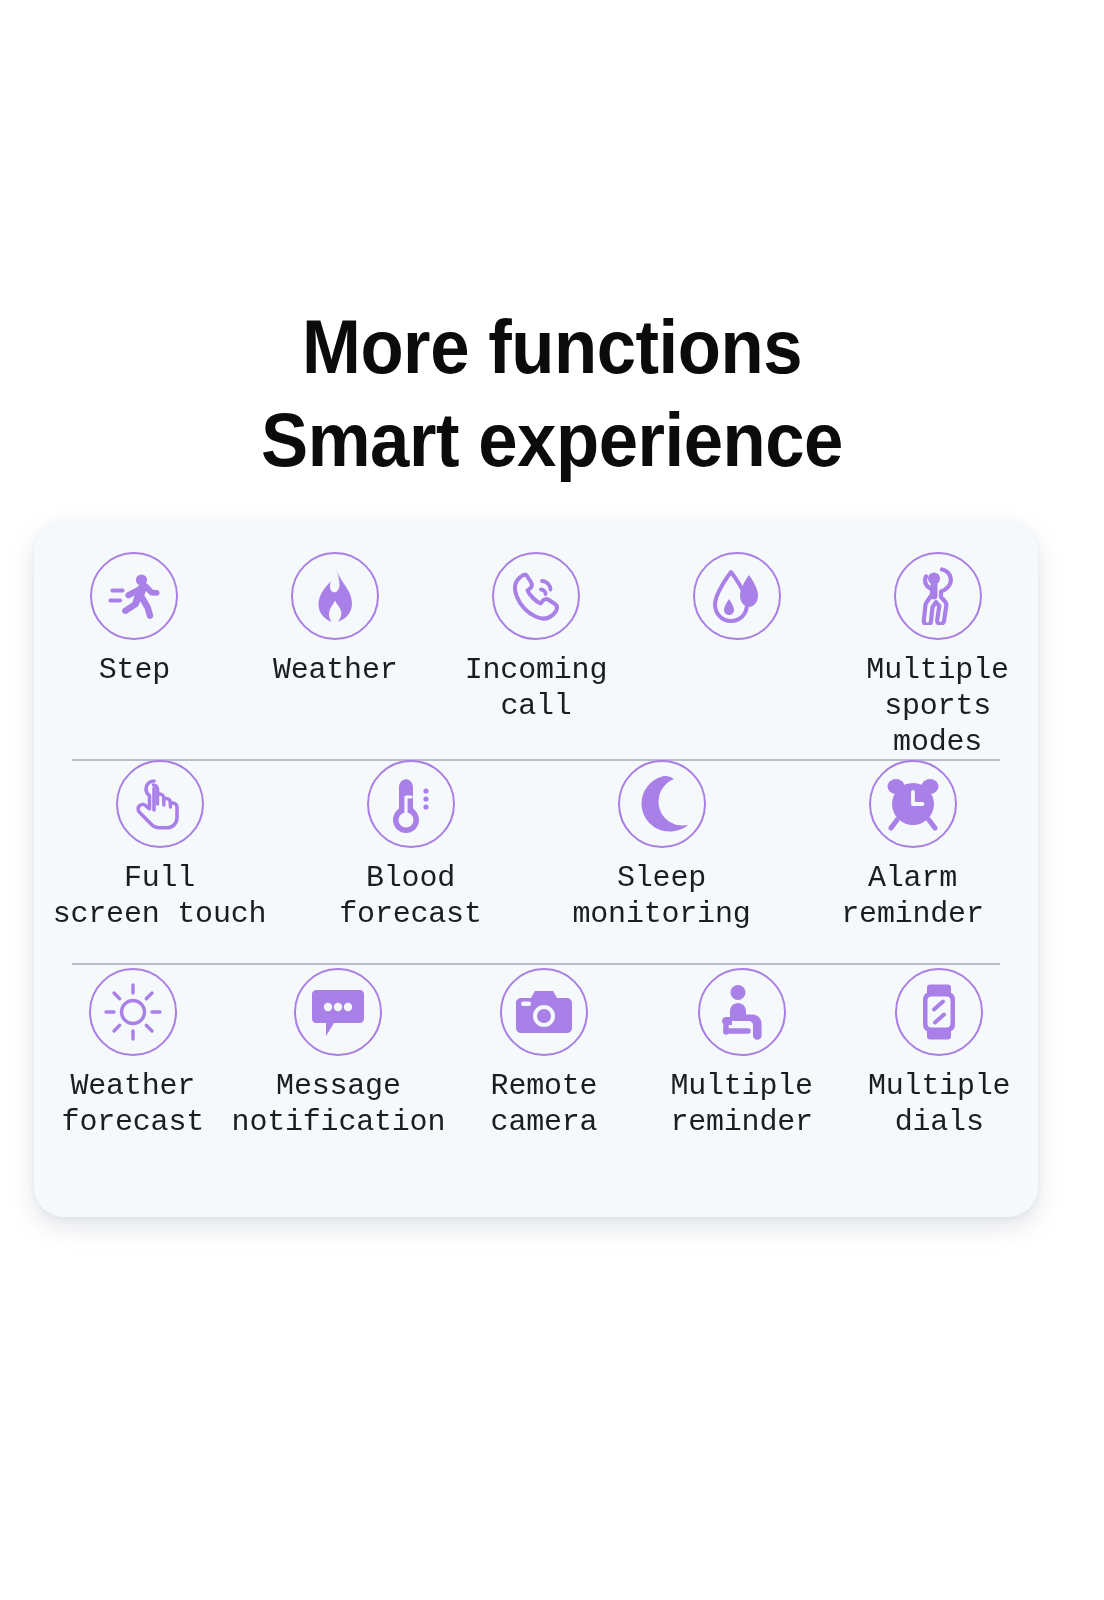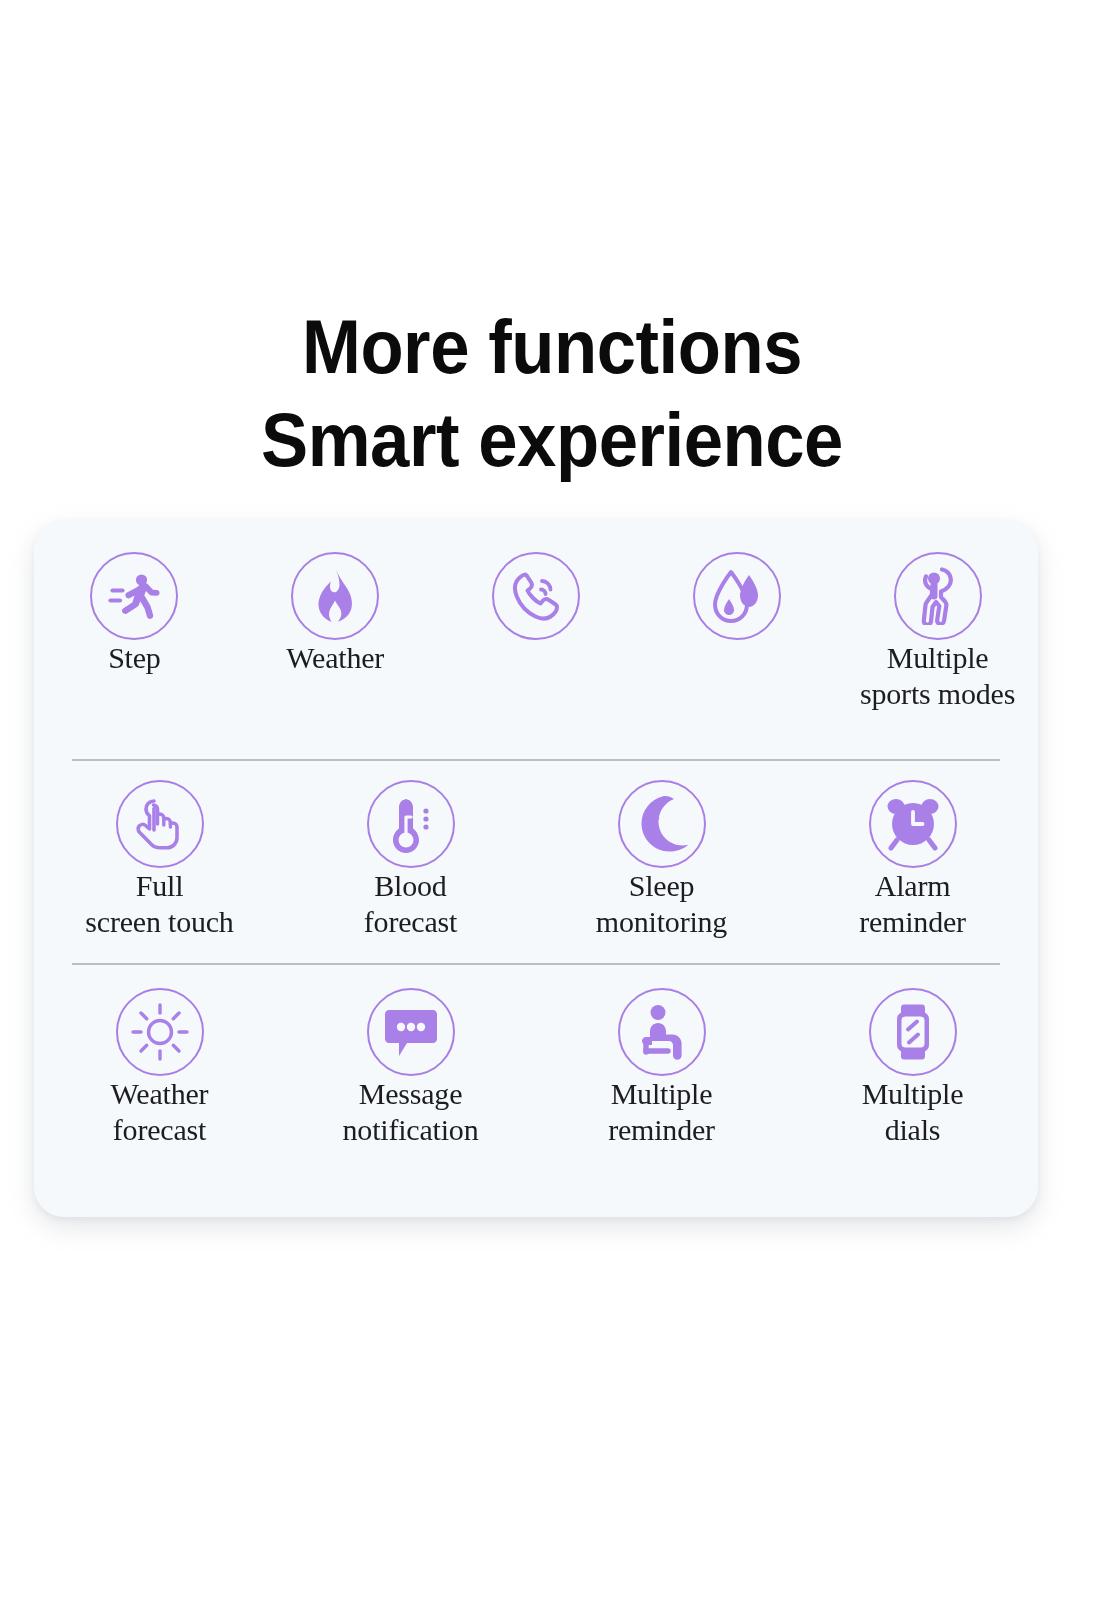--- a/index.html
+++ b/index.html
@@ -56,21 +56,21 @@
     width: 100%;
     height: 100%;
     padding: 22px 0 0 0;
   }
 
   .row {
     position: relative;
     display: flex;
     height: 208px;
   }
-  .row + .row { border-top: none; align-items: center; }
+  .row + .row { border-top: none; }
 
   .divider {
     position: absolute;
     left: 38px;
     right: 38px;
     height: 2px;
     background: #b9bfc9;
   }
   .divider.d1 { top: 238px; }
   .divider.d2 { top: 442px; }
@@ -90,23 +90,24 @@
     border: 2.5px solid #a87fe4;
     display: flex;
     align-items: center;
     justify-content: center;
     background: transparent;
     flex: none;
   }
   .circle svg { display: block; }
 
   .label {
+    margin-top: 12px;
     text-align: center;
     color: #1b1d20;
-    font-family: Liberation Serif, serif;
+    font-family: Liberation Mono, monospace;
     font-size: 30px;
     line-height: 36px;
     white-space: pre-line;
     letter-spacing: -0.2px;
   }
 </style>
 </head>
 <body>
 
 <div id="page">
@@ -146,20 +147,22 @@
         </div>
 
         <div class="cell">
           <div class="circle">
             <svg width="58" height="58" viewBox="0 0 58 58" fill="none">
               <path d="M18.5 7.5 C15.5 7.5 11.5 11 9.5 14.5 C7 18.8 7.5 24 10 30 C13.5 38.5 20 45.5 28.5 49.5 C34.5 52.3 39.8 52.2 43.6 49.5 C47 47.1 50 43.2 50 40.5 C50 39 49.2 37.8 48 37 L41.5 32.8 C39.6 31.6 37.2 32 35.8 33.7 L33.5 36.5 C33.5 36.5 30 35 26 31 C22 27 20.5 23.5 20.5 23.5 L23.3 21.2 C25 19.8 25.4 17.4 24.2 15.5 L20 9 C19.3 8.1 19 7.5 18.5 7.5 Z" stroke="#a97fe8" stroke-width="4" stroke-linejoin="round"></path>
               <path d="M35 14 C39.5 14 43.5 18 43.5 22.5" stroke="#a97fe8" stroke-width="3.8" stroke-linecap="round"></path>
               <path d="M34 22.5 C36.5 22.5 38.5 24.5 38.5 27" stroke="#a97fe8" stroke-width="3.8" stroke-linecap="round"></path>
             </svg>
           </div>
+          <div class="label">Incoming
+call</div>
         </div>
 
         <div class="cell">
           <div class="circle">
             <svg width="56" height="58" viewBox="0 0 56 58" fill="none">
               <path d="M40 8 C40 8 49 20 49 28.5 C49 35 44.8 40 40 40 C35.2 40 31 35 31 28.5 C31 20 40 8 40 8 Z" fill="#a97fe8"></path>
               <path d="M22 5 C22 5 38 25.5 38 37.5 C38 47 30.8 54 22 54 C13.2 54 6 47 6 37.5 C6 25.5 22 5 22 5 Z" stroke="#a97fe8" stroke-width="4" stroke-linejoin="round"></path>
               <path d="M20 32 C20 32 25 39 25 43 C25 45.8 22.8 48 20 48 C17.2 48 15 45.8 15 43 C15 39 20 32 20 32 Z" fill="#a97fe8"></path>
             </svg>
           </div>
@@ -268,20 +271,32 @@
               <path d="M6 4 L50 4 C52.2 4 54 5.8 54 8 L54 33 C54 35.2 52.2 37 50 37 L24 37 L16 50 L16 37 L6 37 C3.8 37 2 35.2 2 33 L2 8 C2 5.8 3.8 4 6 4 Z" fill="#a97fe8"></path>
               <circle cx="18" cy="21" r="4.2" fill="#f6f9fc"></circle>
               <circle cx="28" cy="21" r="4.2" fill="#f6f9fc"></circle>
               <circle cx="38" cy="21" r="4.2" fill="#f6f9fc"></circle>
             </svg>
           </div>
           <div class="label">Message
 notification</div>
         </div>
 
+        <div class="cell">
+          <div class="circle">
+            <svg width="58" height="48" viewBox="0 0 58 48" fill="none">
+              <path d="M6 10 L16 10 L20 3 L38 3 L42 10 L52 10 C54.8 10 57 12.2 57 15 L57 40 C57 42.8 54.8 45 52 45 L6 45 C3.2 45 1 42.8 1 40 L1 15 C1 12.2 3.2 10 6 10 Z" fill="#a97fe8"></path>
+              <circle cx="29" cy="28" r="11" fill="#f6f9fc"></circle>
+              <circle cx="29" cy="28" r="7" fill="#a97fe8"></circle>
+              <rect x="6" y="13.5" width="10" height="4.5" rx="2.2" fill="#f6f9fc"></rect>
+            </svg>
+          </div>
+          <div class="label">Remote
+camera</div>
+        </div>
 
         <div class="cell">
           <div class="circle">
             <svg width="52" height="56" viewBox="0 0 52 56" fill="none">
               <circle cx="22" cy="8.5" r="7.5" fill="#a97fe8"></circle>
               <path d="M22 19 C17.6 19 14 22.6 14 27 L14 33 C14 34.6 14.8 36 16 37 L33 37 C35.2 37 37 38.8 37 41 L37 51.5 C37 53.9 38.9 55.8 41.3 55.8 C43.7 55.8 45.6 53.9 45.6 51.5 L45.6 39.5 C45.6 34.5 41.5 30.5 36.5 30.5 L30 30.5 L30 27 C30 22.6 26.4 19 22 19 Z" fill="#a97fe8"></path>
               <path d="M10 33 C7.8 33 6 34.8 6 37 C6 39.2 7.8 41 10 41 L16 41 L16 33 L10 33 Z" fill="#a97fe8"></path>
               <path d="M10 37 L10 48" stroke="#a97fe8" stroke-width="5.5" stroke-linecap="round"></path>
               <path d="M10 47 L32 47" stroke="#a97fe8" stroke-width="5.5" stroke-linecap="round"></path>
             </svg>

